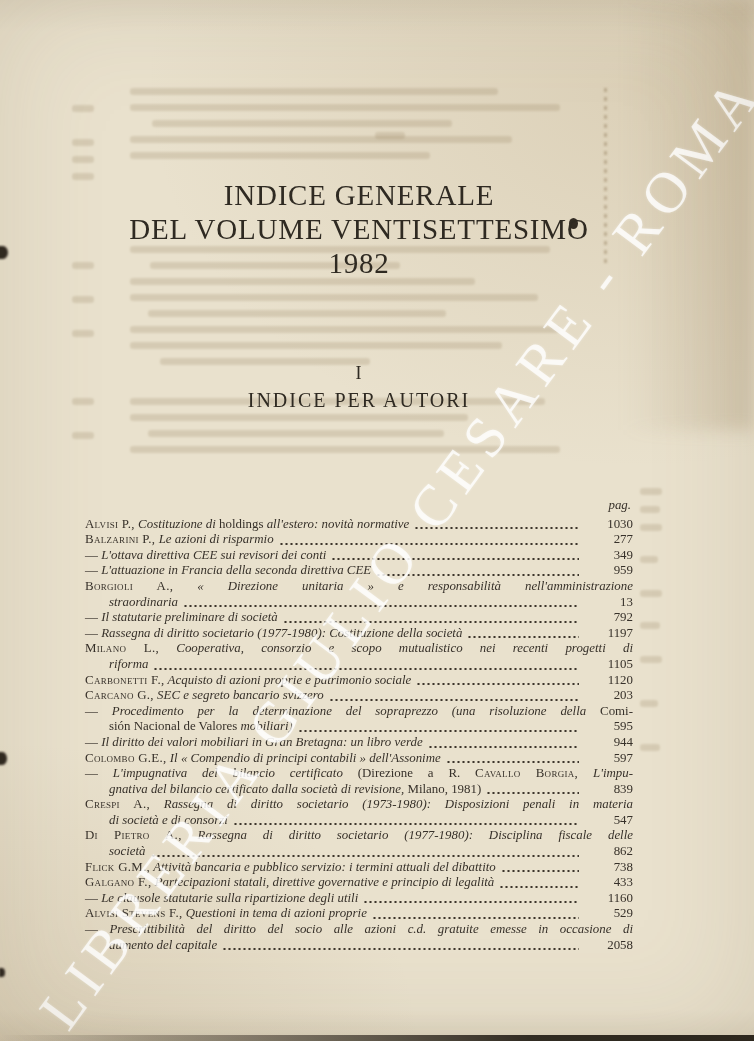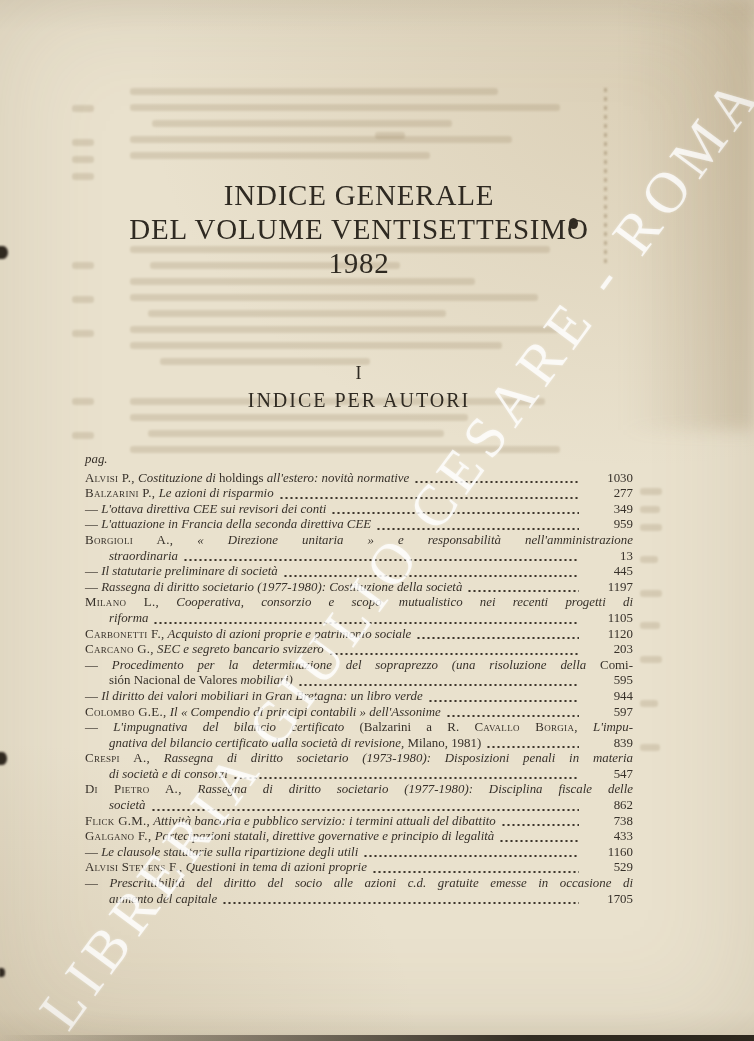--- a/index.html
+++ b/index.html
@@ -58,21 +58,21 @@
   .section-block{
     position:absolute;left:85px;top:362px;width:548px;
     text-align:center;color:#2f2a22;z-index:2;
   }
   .section-number{font-size:18px;line-height:22px;letter-spacing:1px;}
   .section-heading{font-size:20px;line-height:26px;letter-spacing:2px;margin-top:3px;}
   .index-block{
     position:absolute;left:85px;top:452px;width:548px;z-index:2;
     font-size:12.9px;line-height:15.6px;color:#37312a;
   }
-  .pag-label{font-style:italic;padding-right:2px;margin-bottom:3px;}
+  .pag-label{text-align:right;font-style:italic;padding-right:2px;margin-bottom:3px;margin-top:46px;}
   .line{display:flex;align-items:baseline;}
   .line.hang{padding-left:24px;justify-content:space-between;}
   .line.just{display:block;text-align:justify;text-align-last:justify;text-justify:inter-word;}
   .txt{flex:0 1 auto;min-width:0;}
   .dots{
     flex:1 1 10px;height:4px;margin:0 8px 2px 5px;align-self:flex-end;
     background-image:radial-gradient(circle, rgba(52,45,36,0.95) 1px, rgba(0,0,0,0) 1.25px);
     background-size:5px 4px;background-repeat:repeat-x;background-position:left bottom;
   }
   .pg{flex:0 0 46px;text-align:right;}
@@ -168,21 +168,21 @@
         </div>
         <div class="line just"><span class="txt"><span class="seg-sc">Borgioli A.,</span><span class="seg-i"> « Direzione unitaria » e responsabilità nell'amministrazione</span></span></div>
         <div class="line hang">
           <span class="txt"><span class="seg-i">straordinaria</span></span>
           <span class="dots"></span>
           <span class="pg">13</span>
         </div>
         <div class="line">
           <span class="txt"><span class="seg-r">— </span><span class="seg-i">Il statutarie preliminare di società</span></span>
           <span class="dots"></span>
-          <span class="pg">445</span>
+          <span class="pg">792</span>
         </div>
         <div class="line">
           <span class="txt"><span class="seg-r">— </span><span class="seg-i">Rassegna di diritto societario (1977-1980): Costituzione della società</span></span>
           <span class="dots"></span>
           <span class="pg">1197</span>
         </div>
         <div class="line just"><span class="txt"><span class="seg-sc">Milano L.,</span><span class="seg-i"> Cooperativa, consorzio e scopo mutualistico nei recenti progetti di</span></span></div>
         <div class="line hang">
           <span class="txt"><span class="seg-i">riforma</span></span>
           <span class="dots"></span>
@@ -207,21 +207,21 @@
         <div class="line">
           <span class="txt"><span class="seg-r">— </span><span class="seg-i">Il diritto dei valori mobiliari in Gran Bretagna: un libro verde</span></span>
           <span class="dots"></span>
           <span class="pg">944</span>
         </div>
         <div class="line">
           <span class="txt"><span class="seg-sc">Colombo G.E.,</span><span class="seg-i"> Il « Compendio di principi contabili » dell'Assonime</span></span>
           <span class="dots"></span>
           <span class="pg">597</span>
         </div>
-        <div class="line just"><span class="txt"><span class="seg-r">— </span><span class="seg-i">L'impugnativa del bilancio certificato </span><span class="seg-r">(Balzarini a R. </span><span class="seg-sc">Cavallo Borgia,</span><span class="seg-i"> L'impu-</span></span></div>
+        <div class="line just"><span class="txt"><span class="seg-r">— </span><span class="seg-i">L'impugnativa del bilancio certificato </span><span class="seg-r">(Direzione a R. </span><span class="seg-sc">Cavallo Borgia,</span><span class="seg-i"> L'impu-</span></span></div>
         <div class="line hang">
           <span class="txt"><span class="seg-i">gnativa del bilancio certificato dalla società di revisione, </span><span class="seg-r">Milano, 1981)</span></span>
           <span class="dots"></span>
           <span class="pg">839</span>
         </div>
         <div class="line just"><span class="txt"><span class="seg-sc">Crespi A.,</span><span class="seg-i"> Rassegna di diritto societario (1973-1980): Disposizioni penali in materia</span></span></div>
         <div class="line hang">
           <span class="txt"><span class="seg-i">di società e di consorzi</span></span>
           <span class="dots"></span>
           <span class="pg">547</span>
@@ -249,20 +249,20 @@
         </div>
         <div class="line">
           <span class="txt"><span class="seg-sc">Alvisi Stevens F.,</span><span class="seg-i"> Questioni in tema di azioni proprie</span></span>
           <span class="dots"></span>
           <span class="pg">529</span>
         </div>
         <div class="line just"><span class="txt"><span class="seg-r">— </span><span class="seg-i">Prescrittibilità del diritto del socio alle azioni c.d. gratuite emesse in occasione di</span></span></div>
         <div class="line hang">
           <span class="txt"><span class="seg-i">aumento del capitale</span></span>
           <span class="dots"></span>
-          <span class="pg">1705</span>
+          <span class="pg">2058</span>
         </div>
       </div>
   </div>
 
   <div class="watermark">LIBRERIA GIULIO CESARE - ROMA</div>
   <div class="vignette"></div>
 </div>
 
 </body></html>

